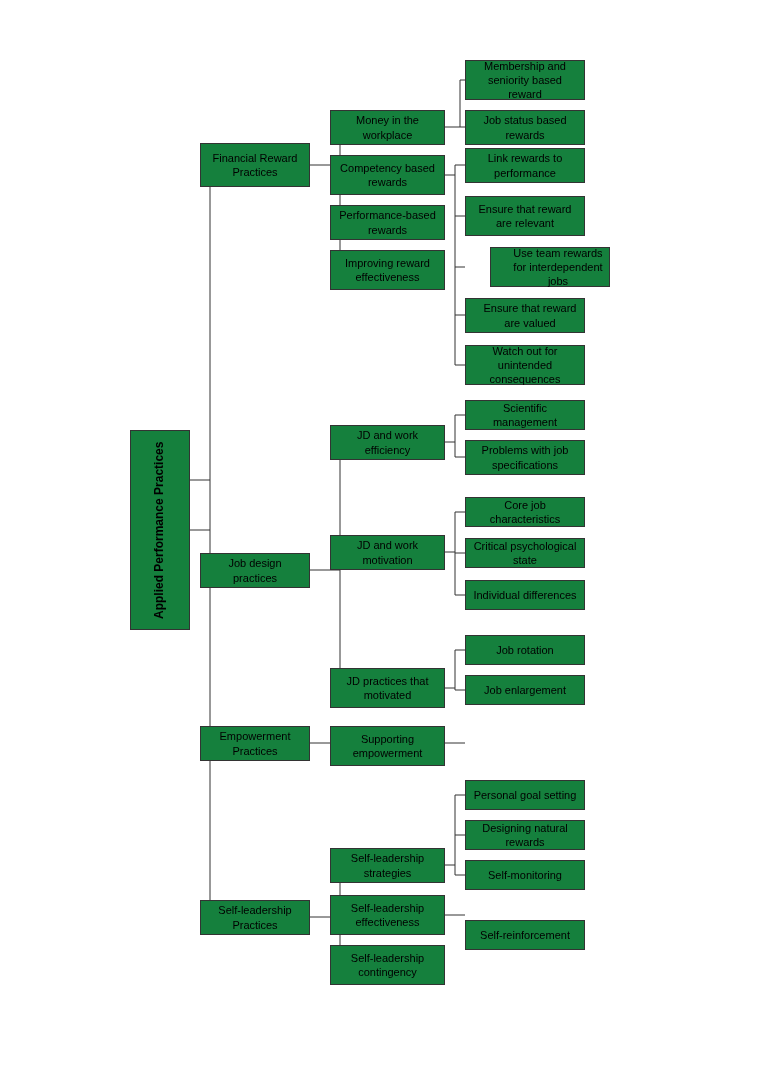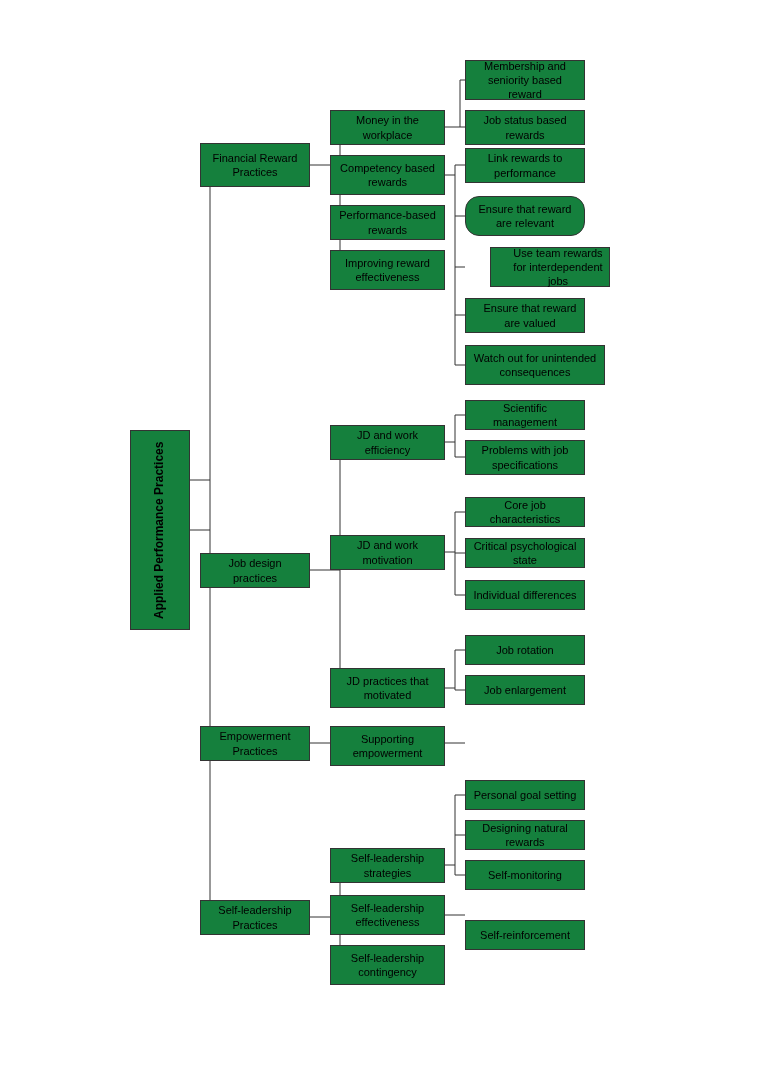--- a/index.html
+++ b/index.html
@@ -172,33 +172,33 @@
   </div>
 
   <div class="node" style="left:330px;top:250px;width:115px;height:40px;">
     <span>Improving reward effectiveness</span>
   </div>
 
   <div class="node" style="left:465px;top:148px;width:120px;height:35px;align-items:center;">
     <span>Link rewards to performance</span>
   </div>
 
-  <div class="node" style="left:465px;top:196px;width:120px;height:40px;border-radius:14px;">
+  <div class="node" style="left:465px;top:196px;width:120px;height:40px;">
     <span>Ensure that reward are relevant</span>
   </div>
 
   <div class="node" style="left:490px;top:247px;width:120px;height:40px;padding-left:20px;">
     <span>Use team rewards for interdependent jobs</span>
   </div>
 
   <div class="node" style="left:465px;top:298px;width:120px;height:35px;padding-left:14px;">
     <span>Ensure that reward are valued</span>
   </div>
 
-  <div class="node" style="left:465px;top:345px;width:140px;height:40px;">
+  <div class="node" style="left:465px;top:345px;width:120px;height:40px;">
     <span>Watch out for unintended consequences</span>
   </div>
 
   <div class="node" style="left:330px;top:425px;width:115px;height:35px;">
     <span>JD and work efficiency</span>
   </div>
 
   <div class="node" style="left:465px;top:400px;width:120px;height:30px;">
     <span>Scientific management</span>
   </div>

